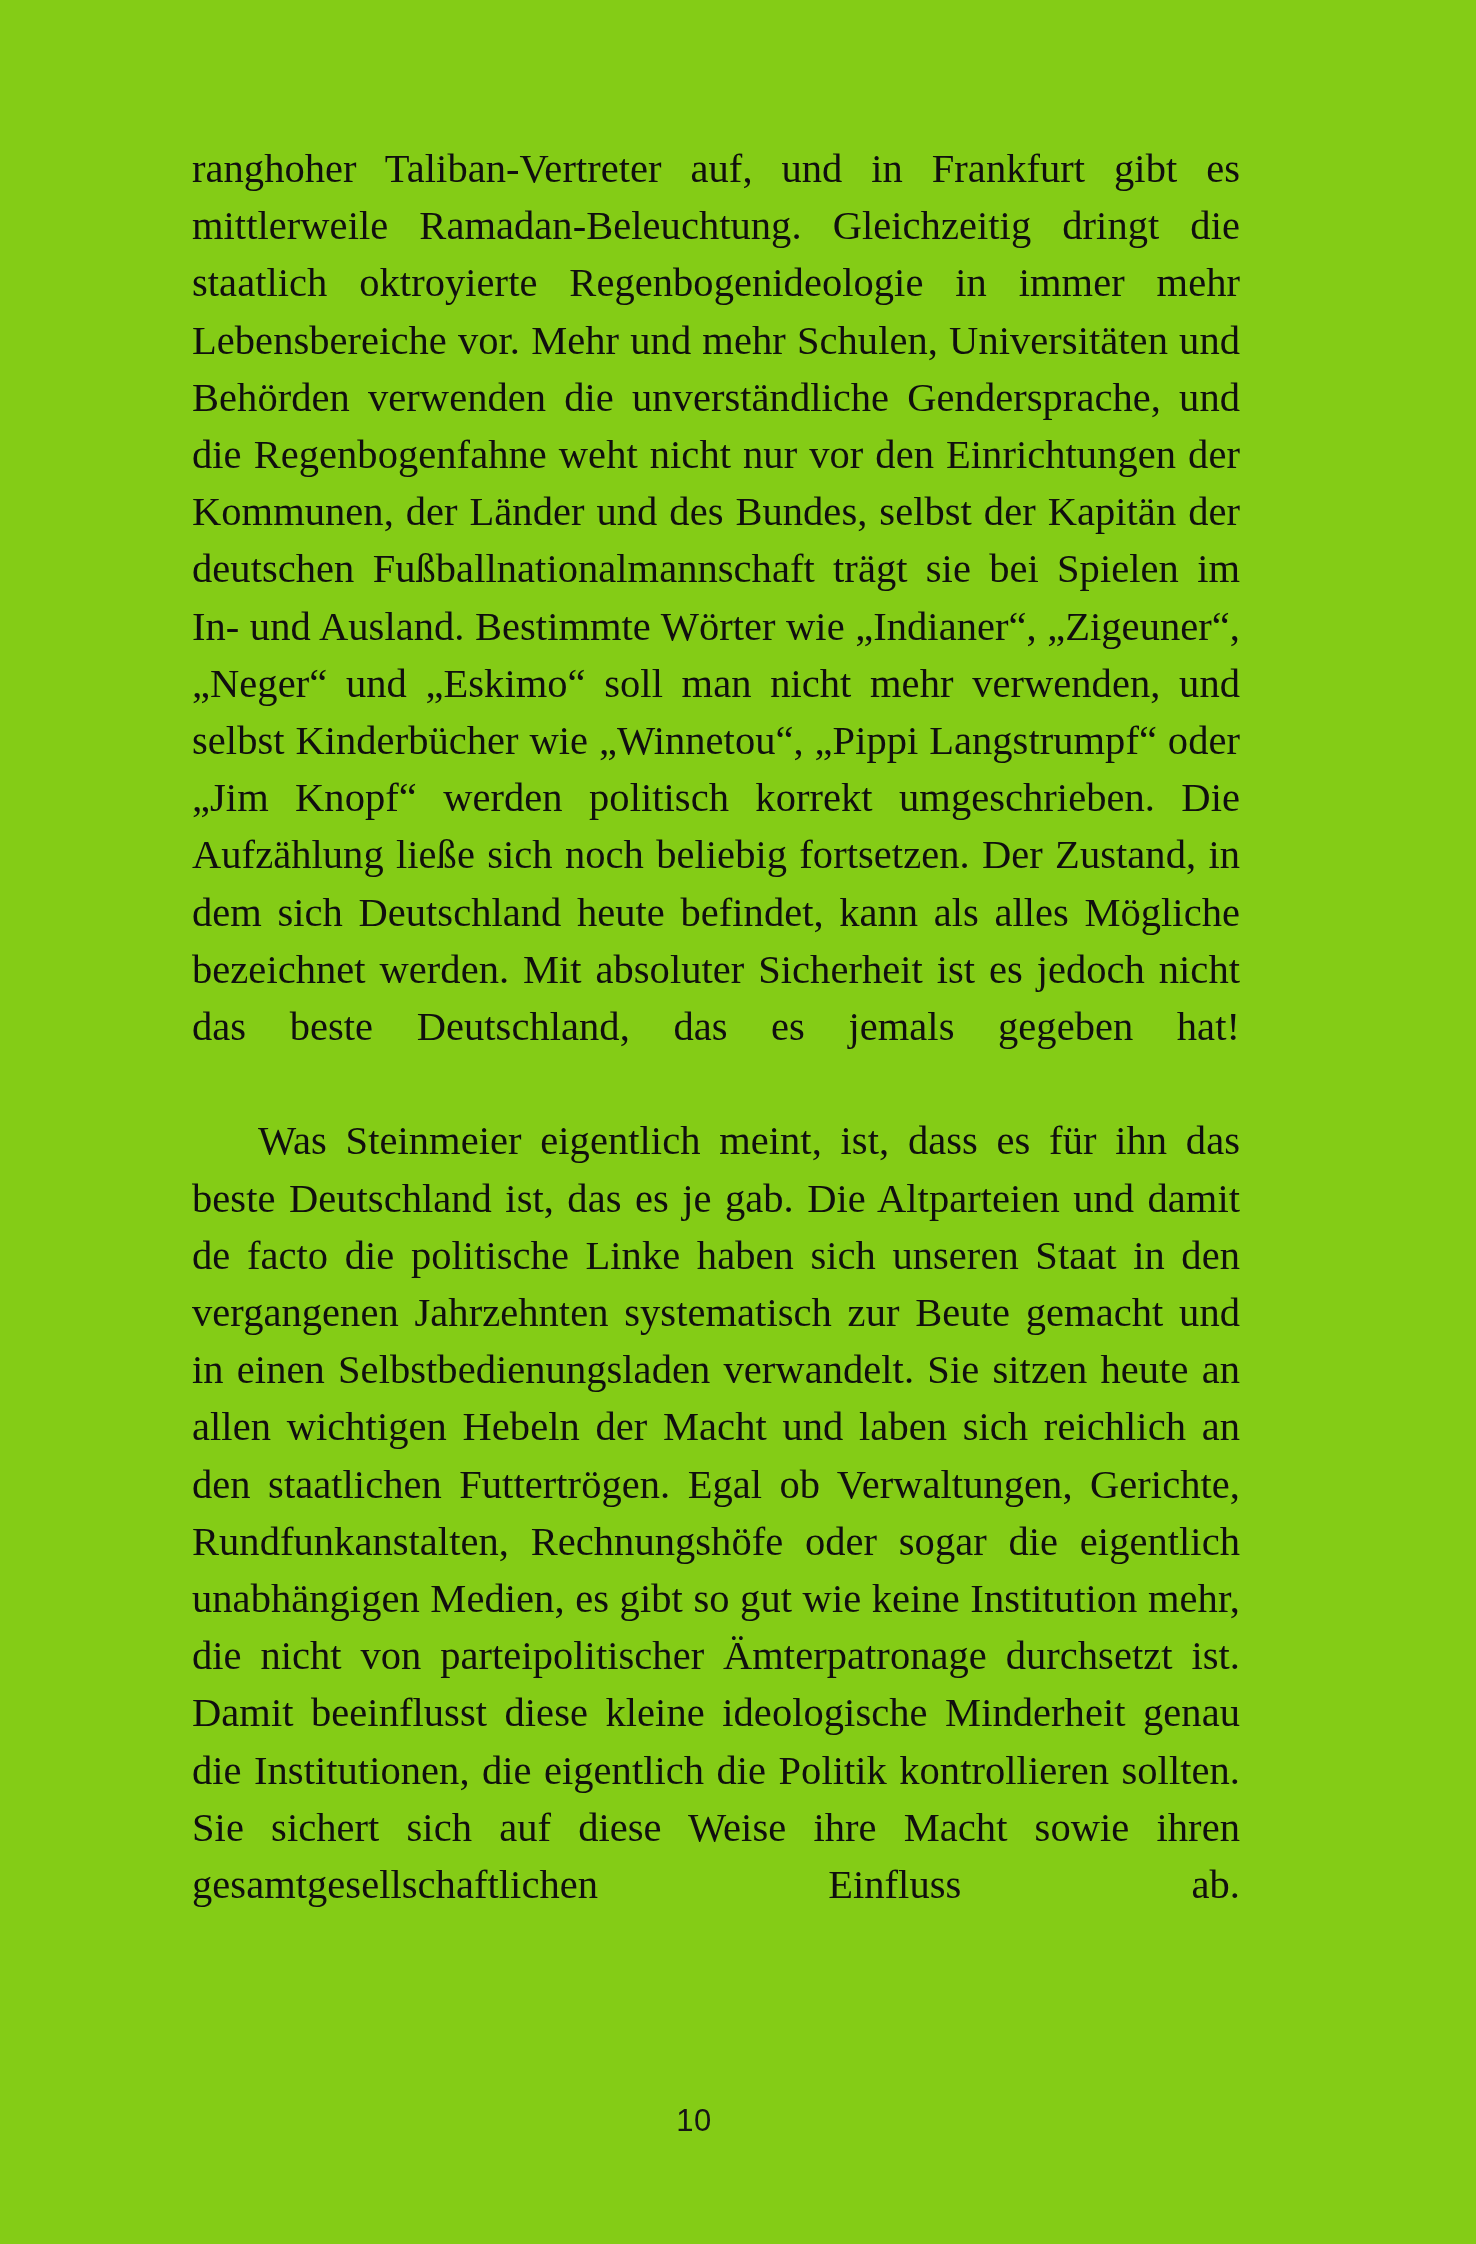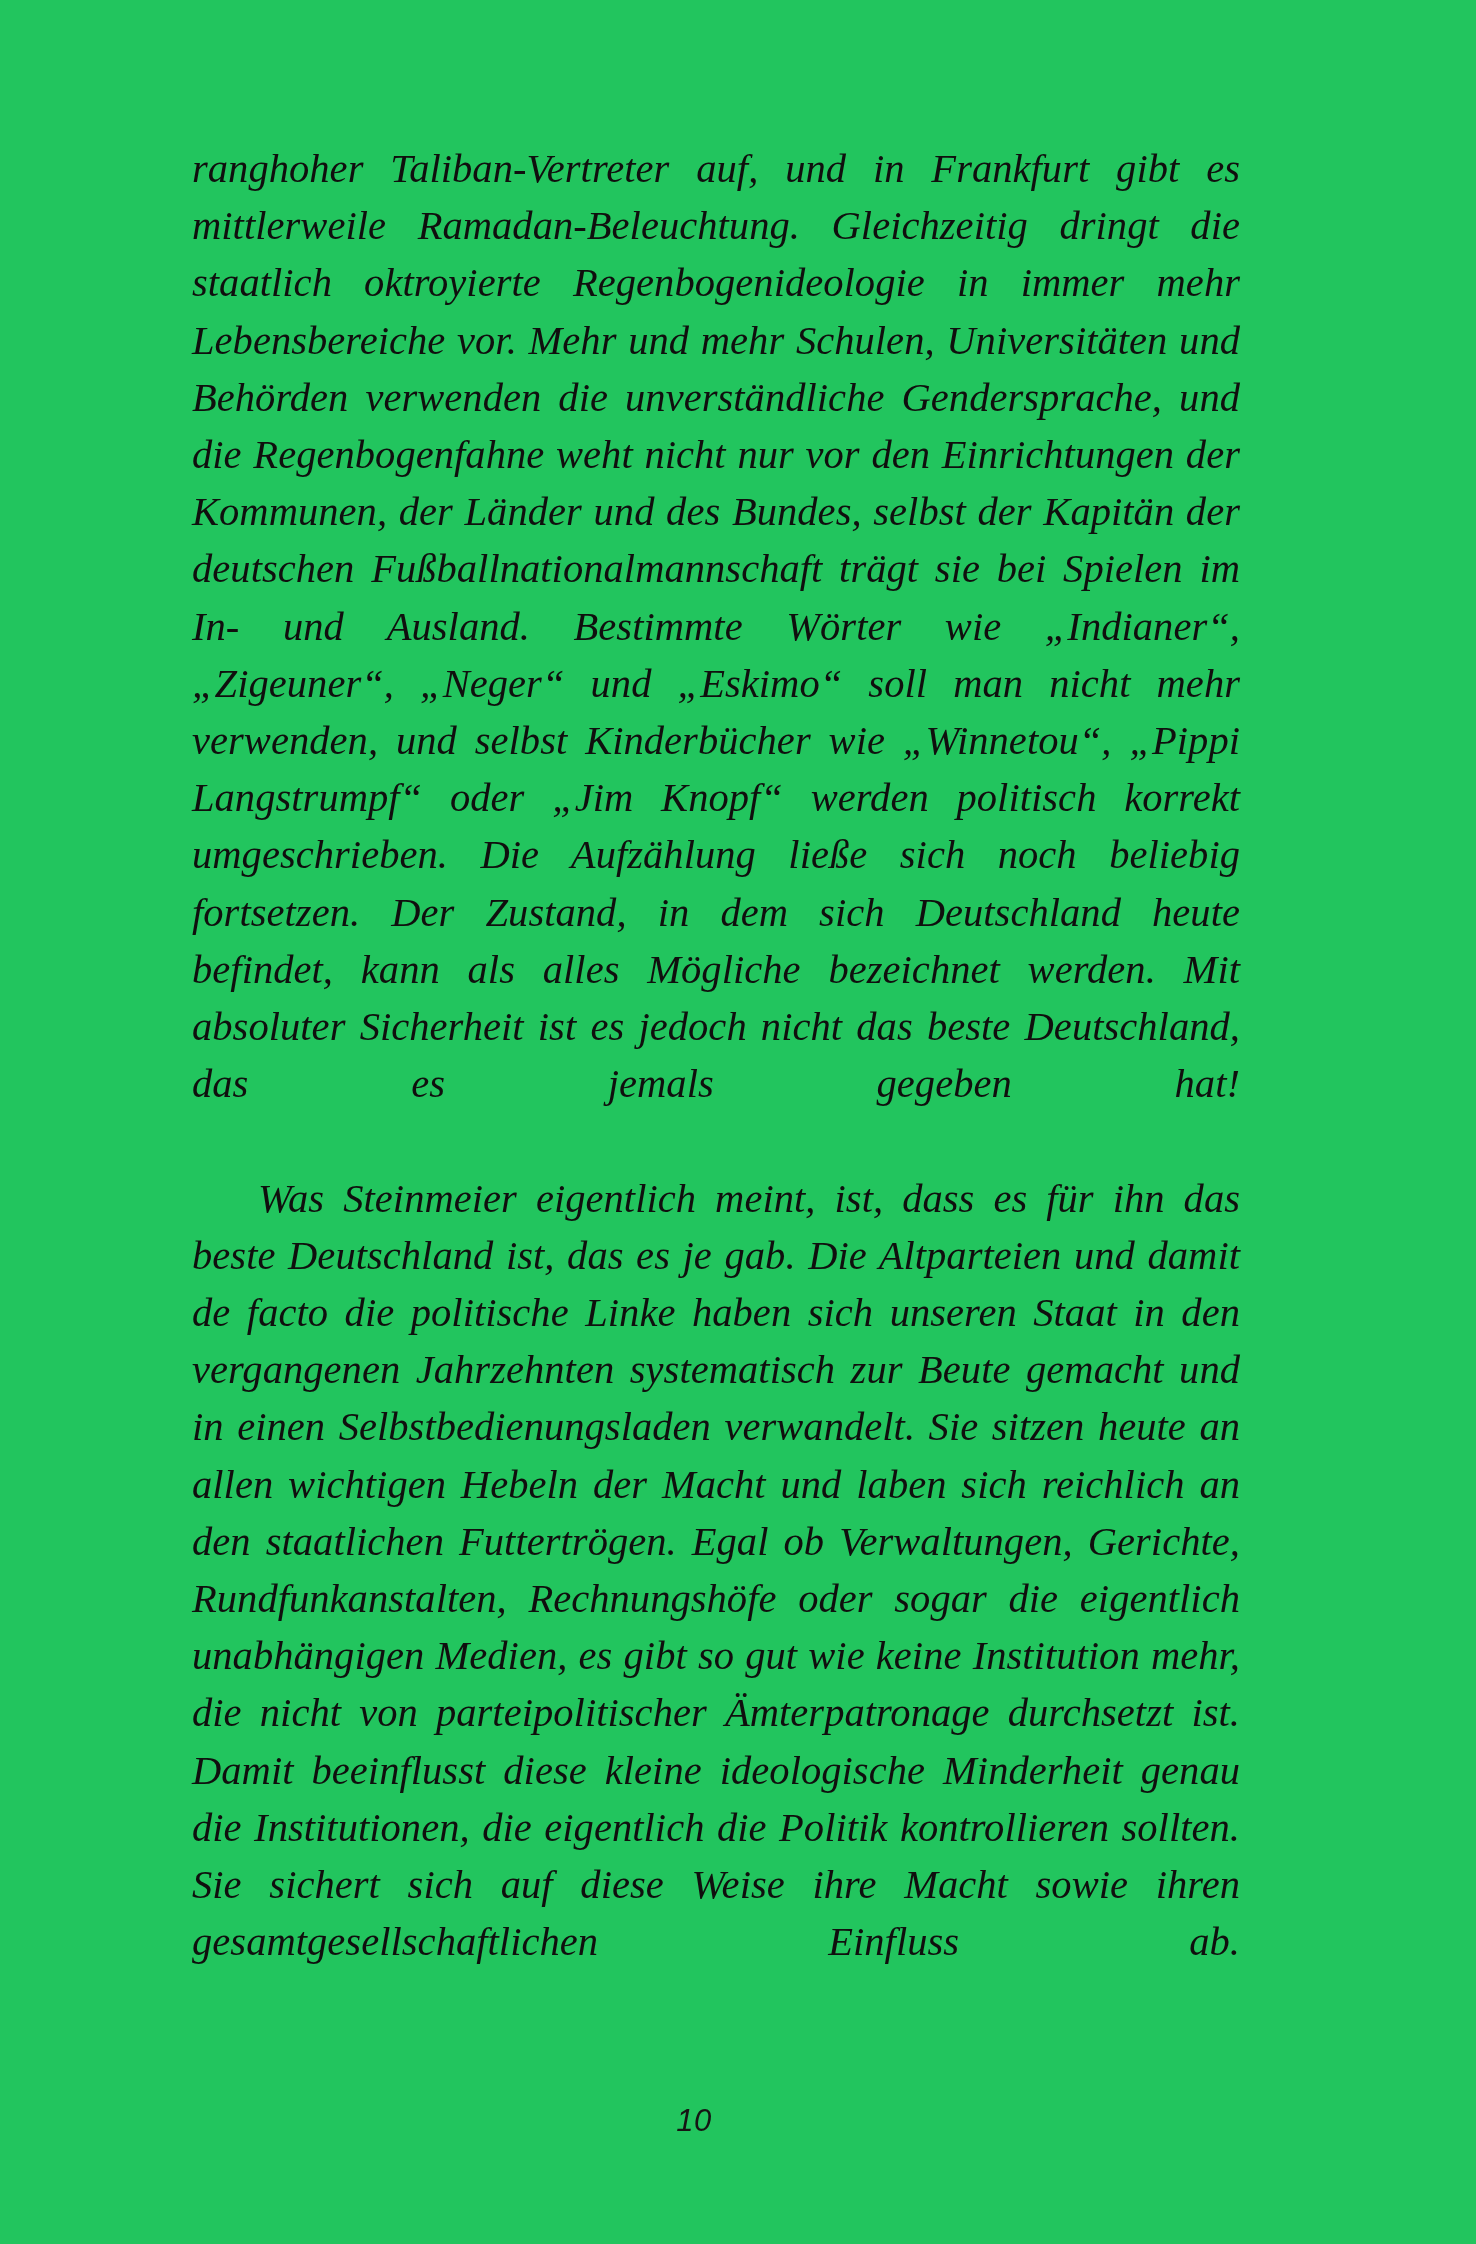--- a/index.html
+++ b/index.html
@@ -14,22 +14,21 @@
     overflow: hidden;
     font-family: "Liberation Serif", "DejaVu Serif", serif;
     color: #100f0e;
     -webkit-font-smoothing: antialiased;
   }
 
   
   #book-page {
     position: absolute;
     inset: 0;
-    background: #22c55e;
-    font-style: italic;
+    background: #84cc16;
   }
 
   
   #text-block {
     position: absolute;
     left: 192px;
     top: 140px;
     width: 1048px;
   }
 

